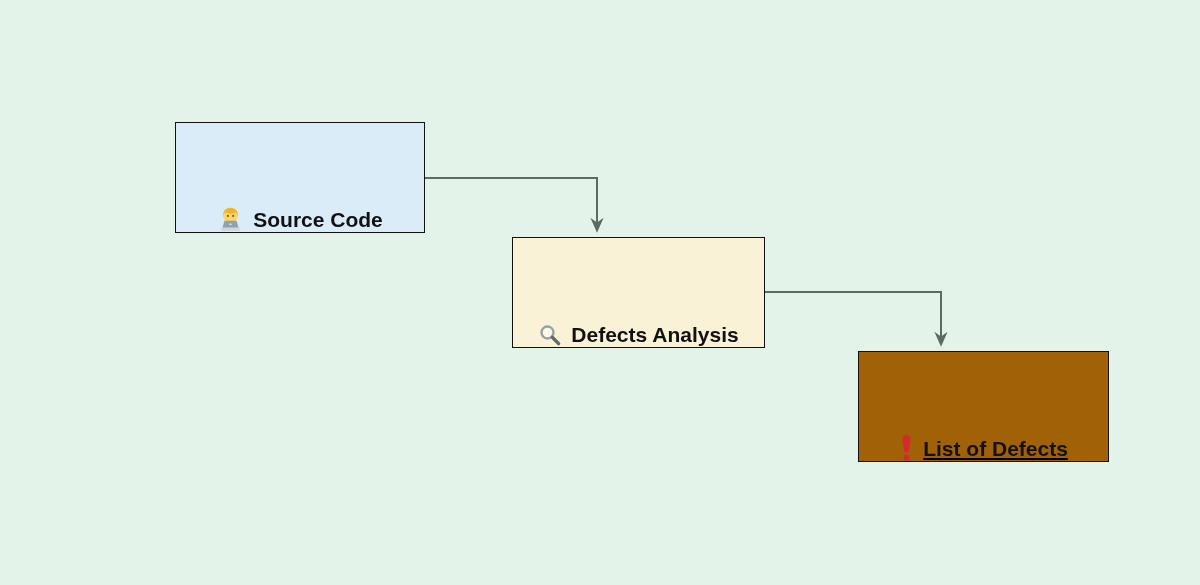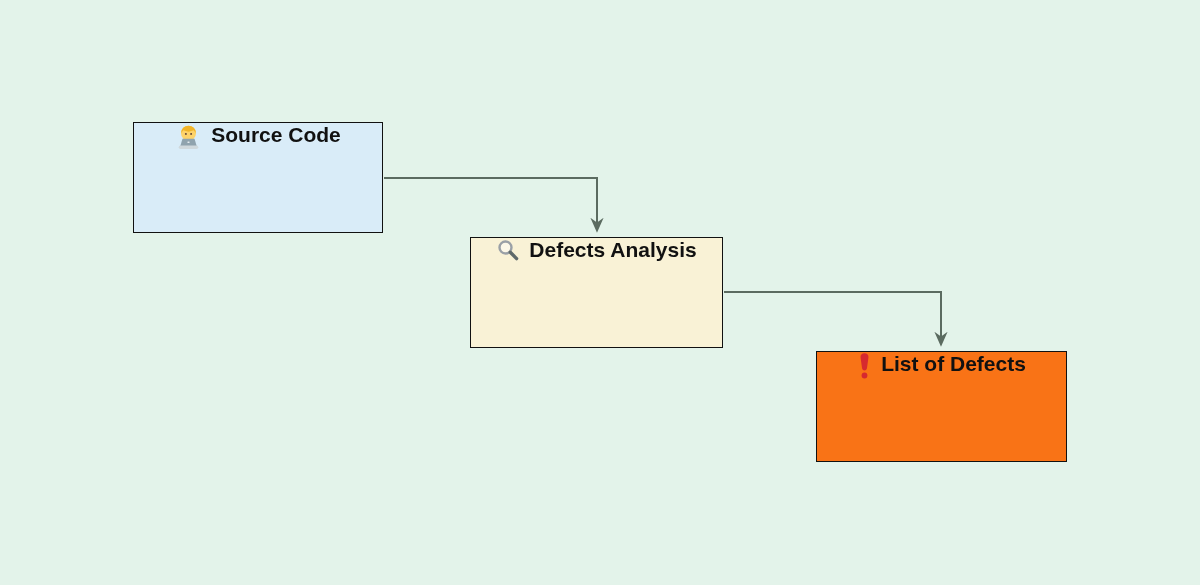--- a/index.html
+++ b/index.html
@@ -16,24 +16,25 @@
   }
   .edges-layer {
     position: absolute;
     left: 0; top: 0;
     width: 1200px; height: 585px;
     pointer-events: none;
   }
   .node {
     position: absolute;
     display: flex;
-    align-items: flex-start;
+    align-items: flex-end;
     justify-content: center;
     gap: 9px;
     border: 1.5px solid #111;
+    margin-left: 42px;
   }
   .node-label {
     font-size: 21px;
     font-weight: 700;
     color: #111;
     white-space: nowrap;
   }
   .node-icon {
     display: inline-flex;
     align-items: center;
@@ -77,21 +78,21 @@
   <div class="node node-static" style="background-color: rgb(249, 242, 214);">
     <span class="node-icon">
       <svg width="24" height="24" viewBox="0 0 24 24">
         <circle cx="9.5" cy="9.5" r="6" fill="#ffffff" fill-opacity="0.45" stroke="#9aa0a6" stroke-width="2.4"></circle>
         <line x1="14.3" y1="14.3" x2="20.6" y2="20.6" stroke="#5f6a6b" stroke-width="3.4" stroke-linecap="round"></line>
       </svg>
     </span>
     <span class="node-label">Defects Analysis</span>
   </div>
 
-  <div class="node node-defects" style="background-color: #f97316;">
+  <div class="node node-defects" style="background-color: #a16207; text-decoration: underline;">
     <span class="node-icon">
       <svg width="15" height="27" viewBox="0 0 14 26">
         <path d="M7 1.3 C9.7 1.3 11.1 2.9 10.8 5.4 L9.4 15.3 C9.2 16.8 8.3 17.7 7 17.7 C5.7 17.7 4.8 16.8 4.6 15.3 L3.2 5.4 C2.9 2.9 4.3 1.3 7 1.3 Z" fill="#d6292f"></path>
         <circle cx="7" cy="22.6" r="2.8" fill="#d6292f"></circle>
       </svg>
     </span>
     <span class="node-label">List of Defects</span>
   </div>
 
 </div>

